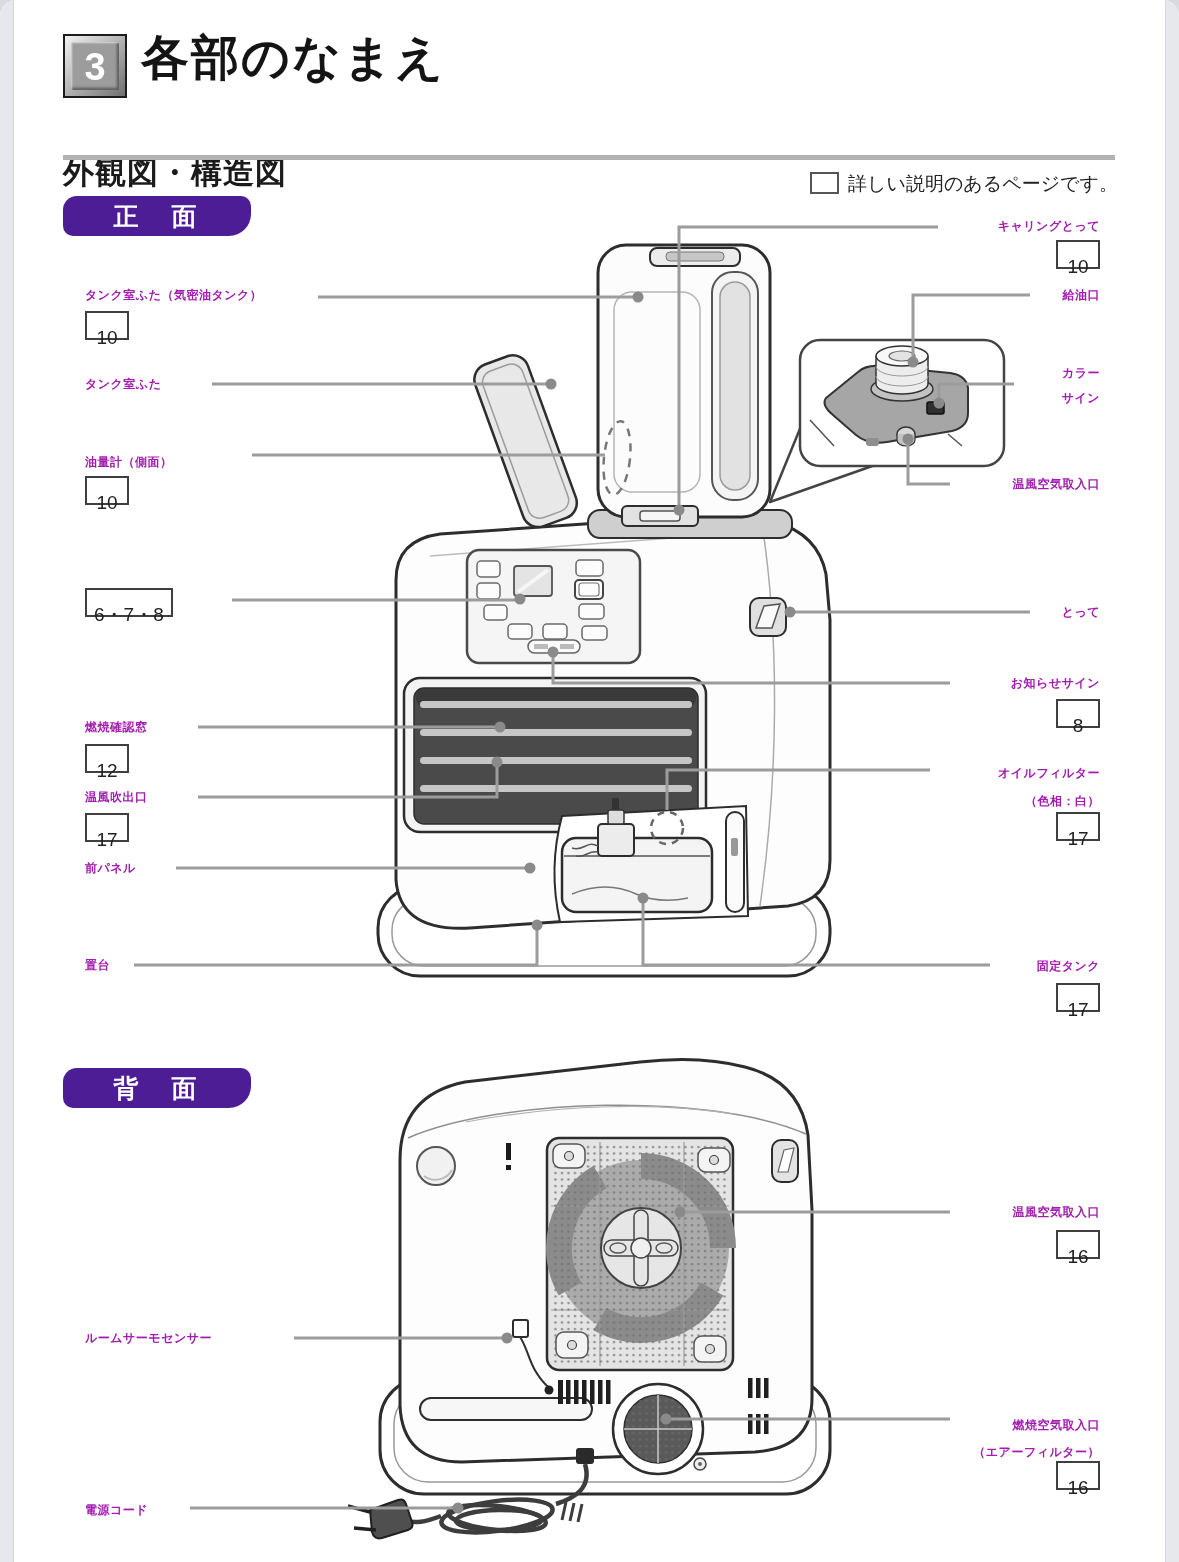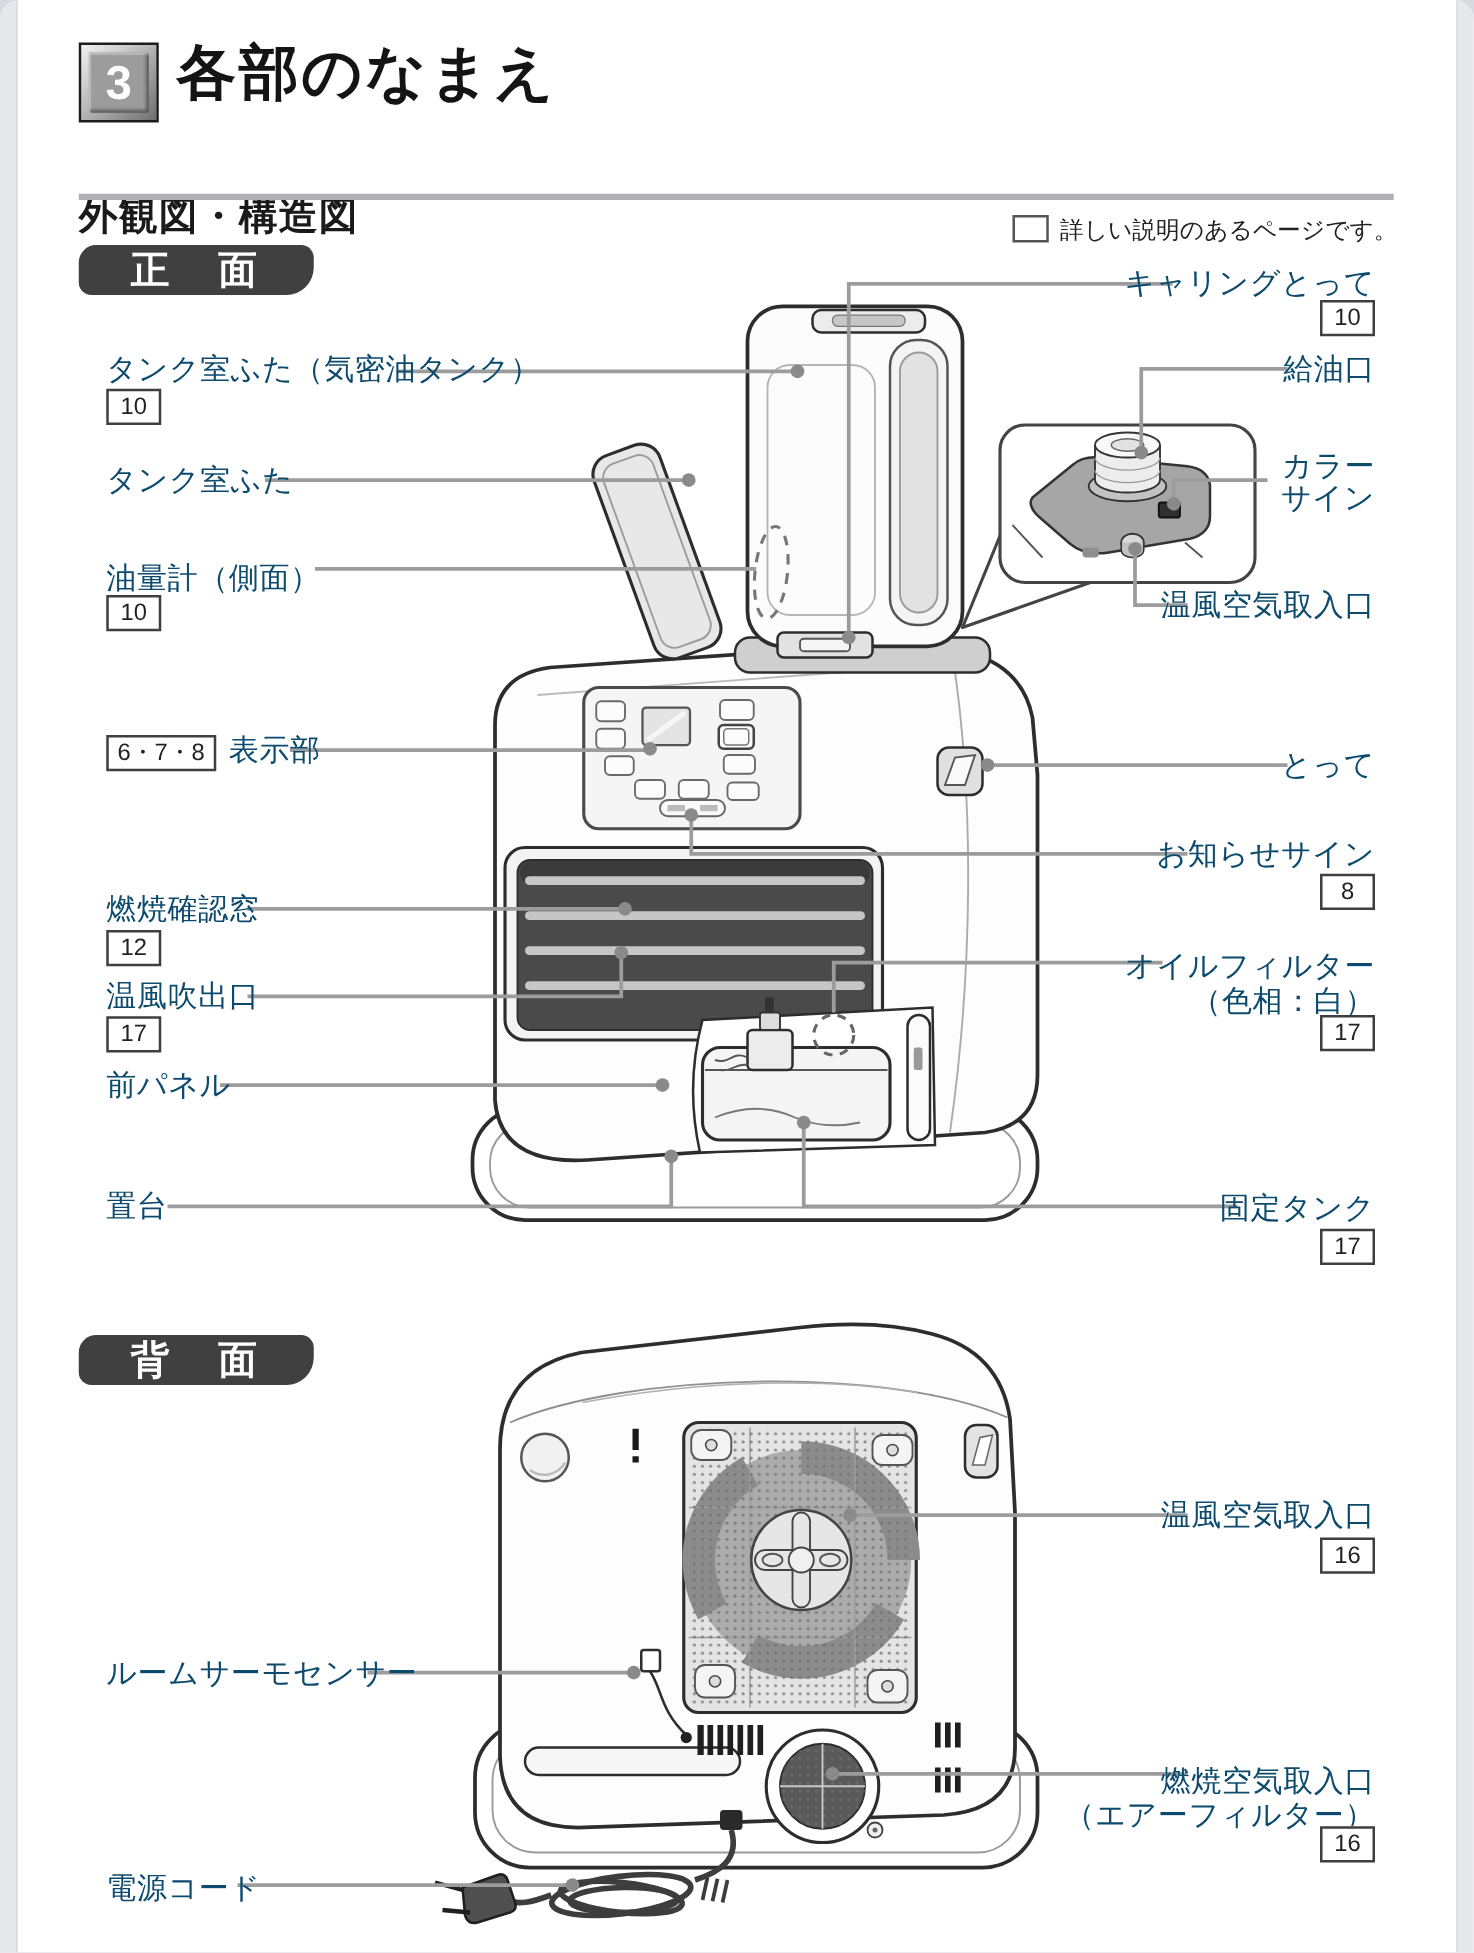--- a/index.html
+++ b/index.html
@@ -12,26 +12,26 @@
   .hd-num{position:absolute;left:63px;top:34px;width:64px;height:64px;border:2px solid #1c1c1c;
           background:linear-gradient(135deg,#f2f2f2,#b9b9b9 45%,#6f6f6f);box-sizing:border-box;}
   .hd-num span{position:absolute;left:6px;right:6px;top:6px;bottom:6px;background:#9c9c9c;color:#fff;
           font-size:38px;font-weight:800;text-align:center;line-height:50px;
           box-shadow:inset 1px 1px 2px rgba(255,255,255,.65), inset -2px -2px 3px rgba(0,0,0,.45);}
   .title{position:absolute;left:141px;top:26px;font-size:48px;font-weight:900;color:#141414;letter-spacing:2px;white-space:nowrap;}
   .subtitle{position:absolute;left:63px;top:108px;font-size:31px;font-weight:800;color:#1a1a1a;letter-spacing:1px;white-space:nowrap;margin-top:44px;}
   .rule{position:absolute;left:63px;top:155px;width:1052px;height:5px;background:#b2b2b5;}
   .notebox{position:absolute;left:810px;top:172px;width:29px;height:22px;border:2px solid #555;background:#fff;box-sizing:border-box;}
   .note{position:absolute;left:848px;top:171px;font-size:19px;font-weight:500;color:#222;white-space:nowrap;}
-  .badge{position:absolute;left:63px;width:188px;height:40px;background:#404040;color:#fff;font-size:31px;font-weight:700;
+  .badge{position:absolute;left:63px;width:188px;height:40px;background:#4c1d95;color:#fff;font-size:25px;font-weight:700;
          text-align:center;line-height:40px;border-radius:14px 10px 22px 10px;letter-spacing:4px;}
-  .lbl{position:absolute;font-size:24px;font-weight:400;color:#0c4a6e;white-space:nowrap;letter-spacing:0.5px;line-height:25px;}
+  .lbl{position:absolute;font-size:12px;font-weight:700;color:#a21caf;white-space:nowrap;letter-spacing:0.5px;line-height:25px;}
   .lbl.right{right:79px;text-align:right;}
   .pagebox{position:absolute;box-sizing:border-box;min-width:44px;height:29px;border:2px solid #3f3f3f;background:#fff;
-           color:#222;font-size:19px;font-weight:400;line-height:25px;text-align:center;padding:0 7px;white-space:nowrap;}
+           color:#222;font-size:19px;font-weight:400;line-height:25px;text-align:center;padding:12px 7px;white-space:nowrap;}
   .pagebox.right{right:79px;}
 </style>
 </head>
 <body>
 
 <div class="page">
   <div class="edge l"></div>
   <div class="edge r"></div>
 
   <svg class="art" width="1179" height="1562" viewBox="0 0 1179 1562">

